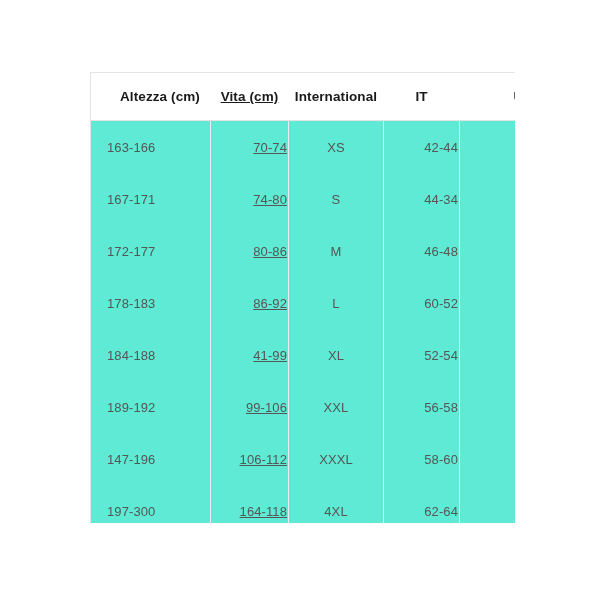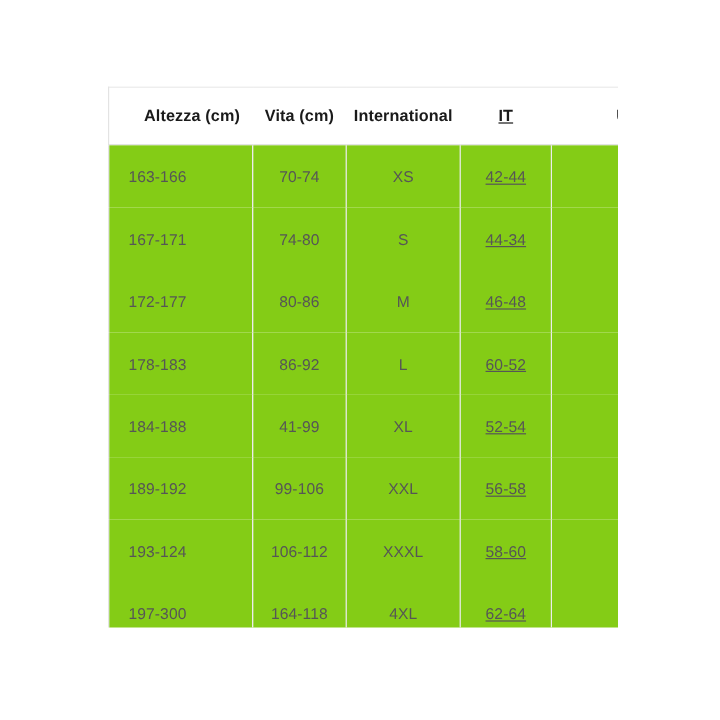--- a/index.html
+++ b/index.html
@@ -52,30 +52,30 @@
     border-bottom: 1px solid #e3e3e3;
     white-space: nowrap;
     letter-spacing: 0.1px;
   }
 
   table.size-chart tbody td {
     height: 50px;
     font-size: 13px;
     font-weight: normal;
     color: #565656;
-    background: #84cc16;
+    background: #5eead4;
     white-space: nowrap;
     letter-spacing: 0.1px;
   }
 
   
   .col-1 { width: 120px; }
-  .col-2 { width: 78px; }
+  .col-2 { width: 78px; text-decoration: underline; }
   .col-3 { width: 95px; }
-  .col-4 { width: 76px; text-decoration: underline; }
+  .col-4 { width: 76px; }
   .col-5 { width: 151px; }
 
   
   th.col-1, td.col-1 {
     text-align: left;
     padding-left: 16px;
   }
   td.col-1 {
     font-weight: bold;
     color: #1a1a1a;
@@ -88,20 +88,21 @@
   th.col-4, td.col-4,
   th.col-5, td.col-5 {
     text-align: center;
   }
 
   
   td.shaded {
     background: #f7f7f7;
     border-left: 1px solid #ececec;
     border-right: 1px solid #ececec;
+    text-align: right;
   }
 
   
   table.size-chart thead tr th:first-child { border-top-left-radius: 6px; padding-left: 29px; }
   table.size-chart tbody tr:last-child td:first-child { border-bottom-left-radius: 6px; }
 </style>
 </head>
 <body>
 
 <div id="stage">
@@ -164,21 +165,21 @@
           <td class="col-5">36-38</td>
         </tr>
         <tr>
           <td class="col-1">189-192</td>
           <td class="col-2 shaded">99-106</td>
           <td class="col-3">XXL</td>
           <td class="col-4 shaded">56-58</td>
           <td class="col-5">40-42</td>
         </tr>
         <tr>
-          <td class="col-1">193-124</td>
+          <td class="col-1">147-196</td>
           <td class="col-2 shaded">106-112</td>
           <td class="col-3">XXXL</td>
           <td class="col-4 shaded">58-60</td>
           <td class="col-5">42-44</td>
         </tr>
         <tr>
           <td class="col-1">197-300</td>
           <td class="col-2 shaded">164-118</td>
           <td class="col-3">4XL</td>
           <td class="col-4 shaded">62-64</td>

